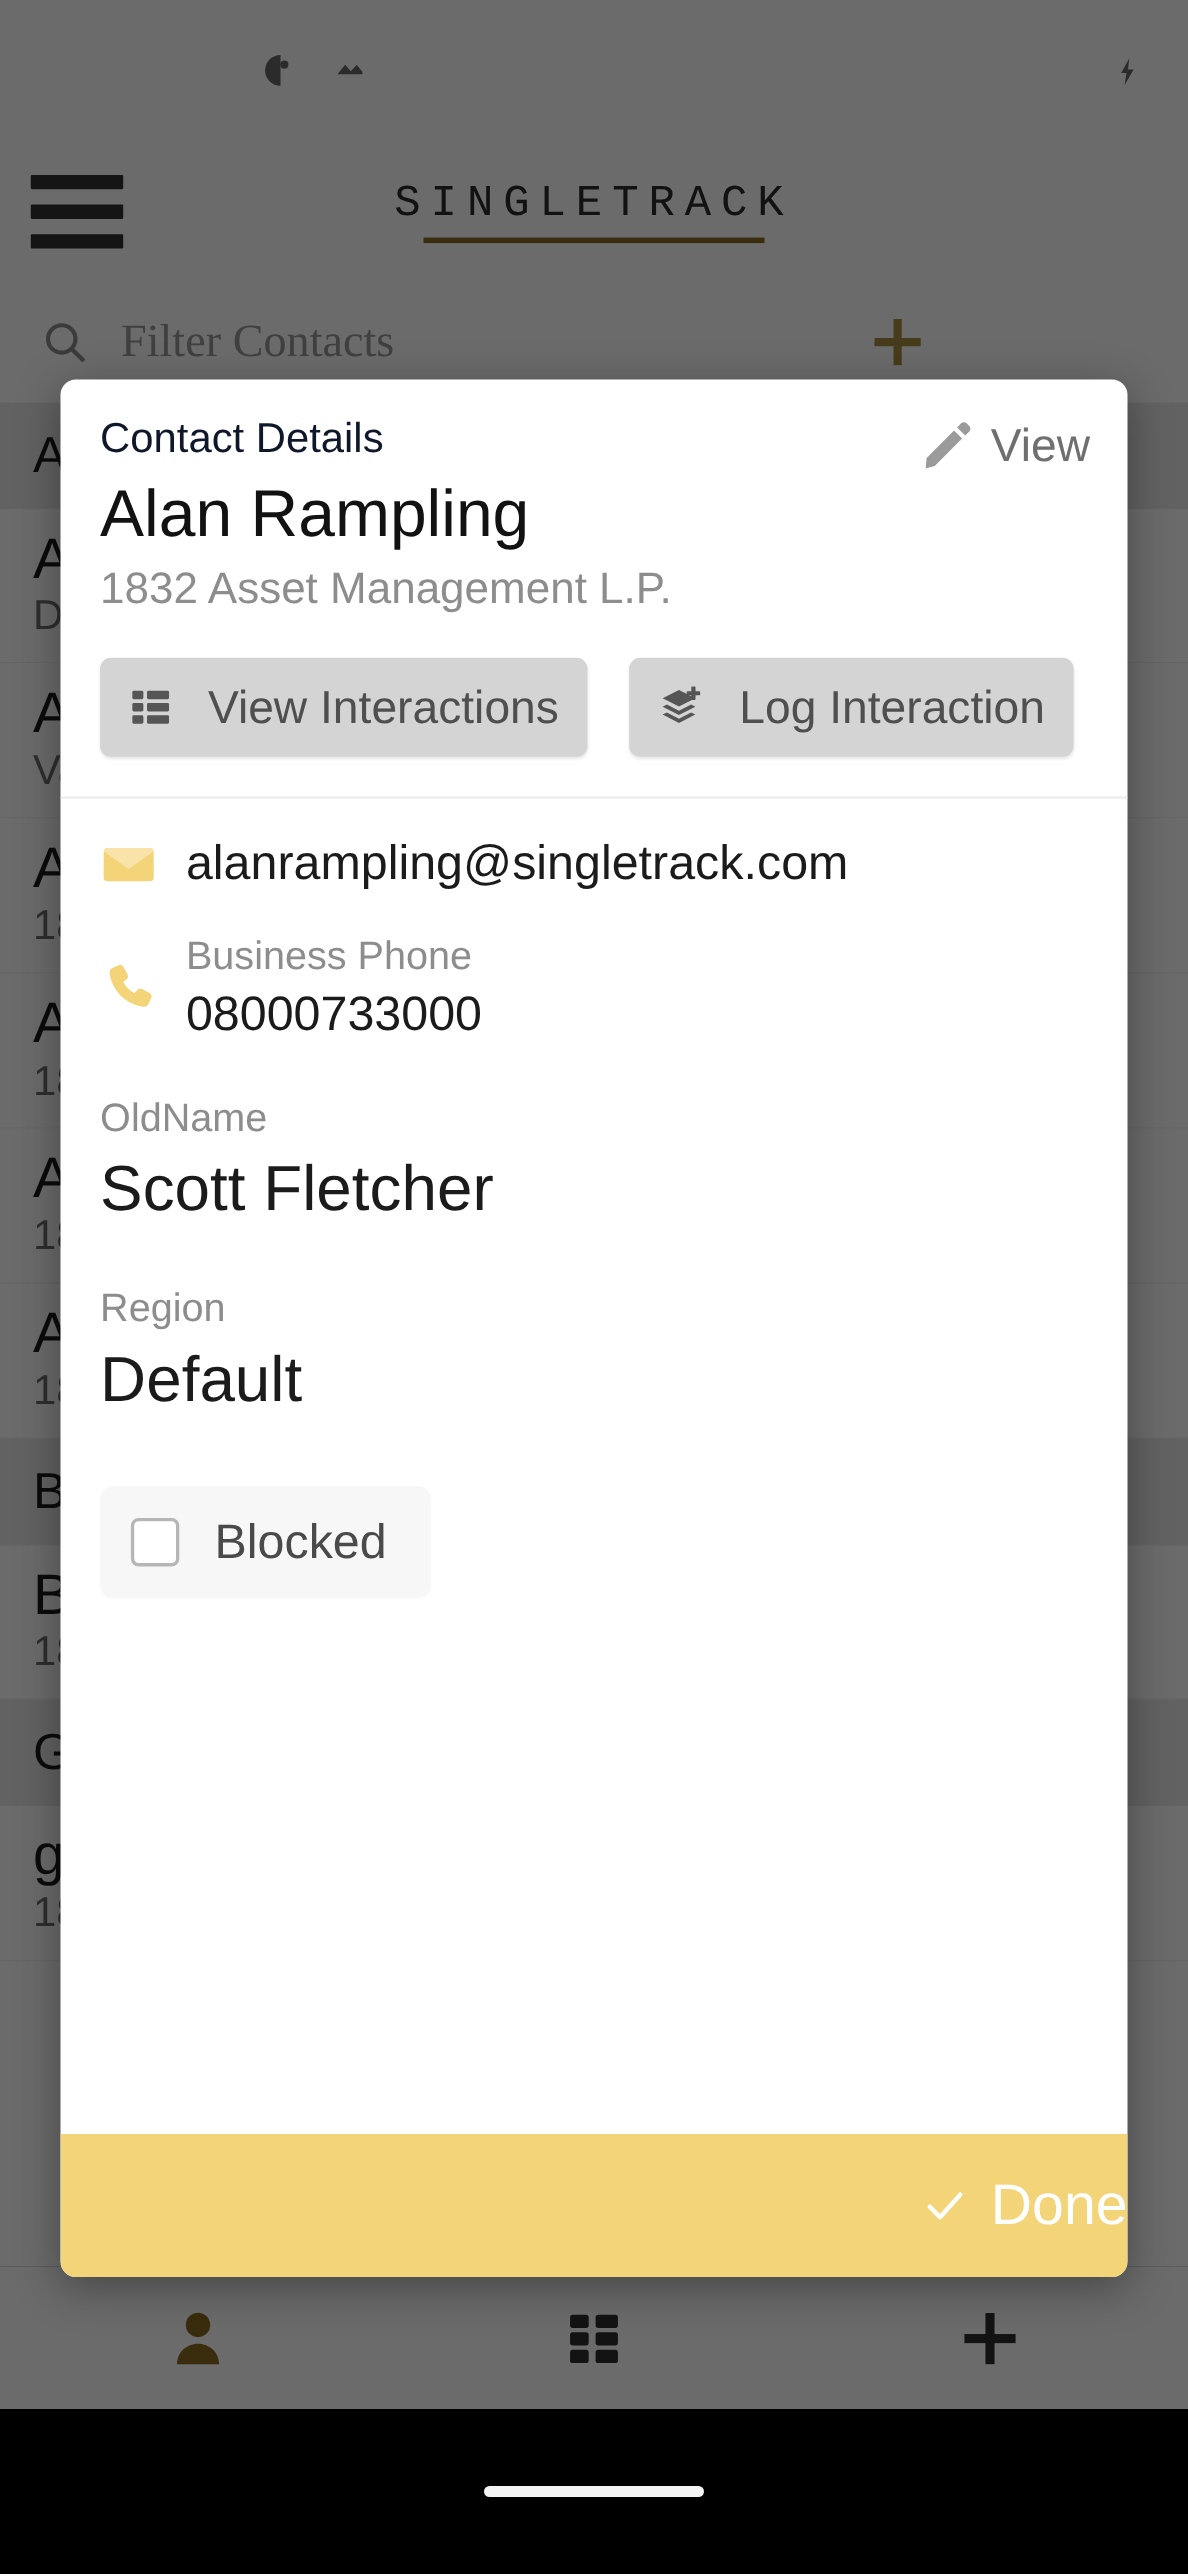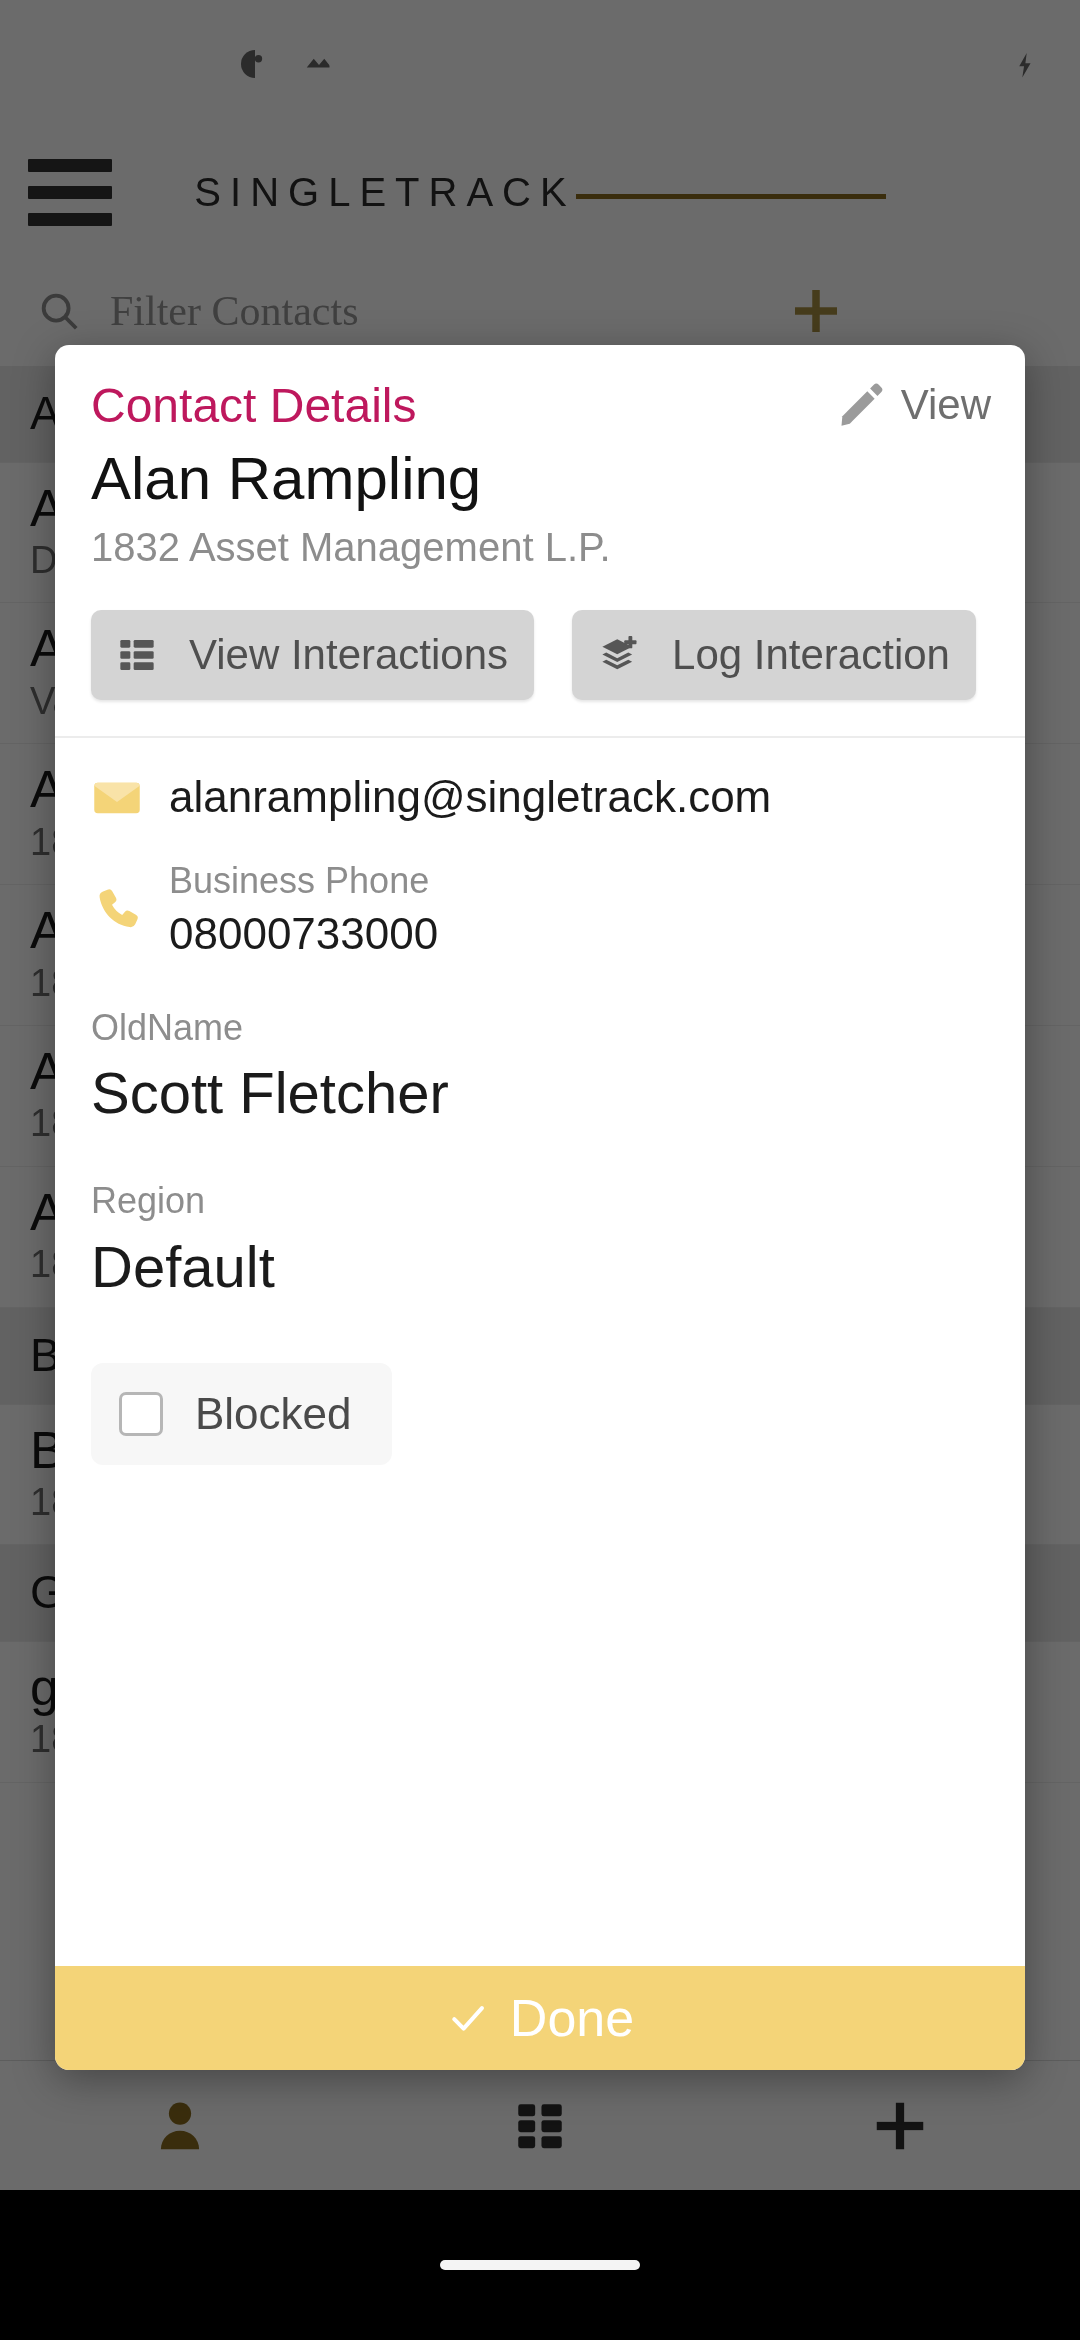--- a/index.html
+++ b/index.html
@@ -34,22 +34,23 @@
 
   .appbar {
     position:absolute; top:128px; left:0; width:1080px; height:128px;
     background:#ffffff;
     display:flex; align-items:center;
   }
   .hamburger { margin-left:28px; width:84px; display:flex; flex-direction:column; gap:14px; }
   .hamburger span { display:block; height:13px; width:84px; background:#333333; border-radius:1px; }
   .brand-wrap {
     position:absolute; left:0; right:0; top:0; bottom:0;
-    display:flex; flex-direction:row; align-items:center; justify-content:center;
+    display:flex; flex-direction:column; align-items:center; justify-content:center;
     pointer-events:none;
+    font-family:Liberation Mono, monospace;
   }
   .brand {
     font-size:40px; letter-spacing:9px; color:#2d2d2d; font-weight:400;
   }
   .brand-rule { margin-top:8px; width:310px; height:5px; background:#8a6d1f; }
 
   .filterbar {
     position:absolute; top:256px; left:0; width:880px; height:110px;
     background:#ffffff; display:flex; align-items:center; padding:0 36px;font-family:Liberation Serif, serif;
   }
@@ -86,21 +87,21 @@
   #dialog {
     position:absolute;
     left:55px; top:345px; width:970px; height:1725px;
     background:#ffffff;
     border-radius:14px;
     box-shadow:0 10px 40px rgba(0,0,0,0.35);
     display:flex; flex-direction:column;
     overflow:hidden;
   }
   .dlg-head { padding:32px 36px 0 36px; position:relative; }
-  .dlg-kicker { font-size:48px; color:#be185d; line-height:1.2; }
+  .dlg-kicker { font-size:38px; color:#0f172a; line-height:1.2; }
   .dlg-title { font-size:60px; color:#121212; line-height:1.25; margin-top:6px; }
   .dlg-sub { font-size:40px; color:#8d8d8d; line-height:1.25; margin-top:6px; }
   .dlg-edit {
     position:absolute; right:34px; top:34px;
     display:flex; align-items:center; gap:14px;
   }
   .dlg-edit .lbl { font-size:42px; color:#6f6f6f; }
 
   .btn-row { display:flex; gap:38px; padding:38px 36px 36px 36px; }
   .act-btn {
@@ -132,22 +133,22 @@
     display:inline-flex; align-items:center; gap:32px;
     background:#f7f7f7; border-radius:12px;
     padding:26px 40px 26px 28px;
   }
   .chk-box {
     width:44px; height:44px; border:3px solid #b6b6b6; border-radius:7px; background:#ffffff;
   }
   .chk-lbl { font-size:44px; color:#4a4a4a; }
 
   .done-btn {
-    height:104px; background:#f4d478;
-    display:flex; align-items:center; justify-content:center; gap:20px;
+    height:130px; background:#f4d478;
+    display:flex; align-items:center; justify-content:flex-end; gap:20px;
   }
   .done-btn .lbl { font-size:52px; color:#ffffff; }
 </style>
 </head>
 <body>
 
 <div id="screen">
 
   <div id="app-bg">
 

